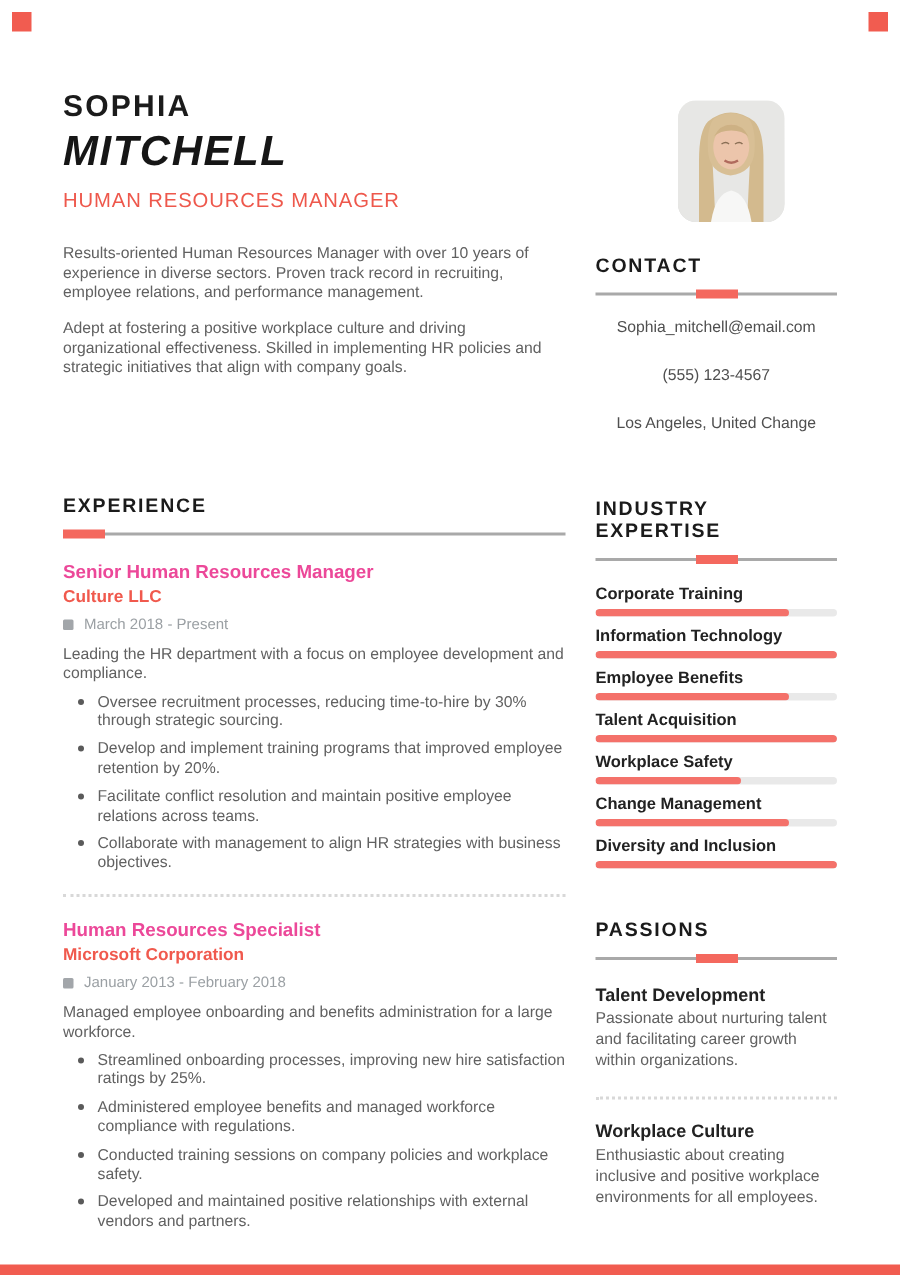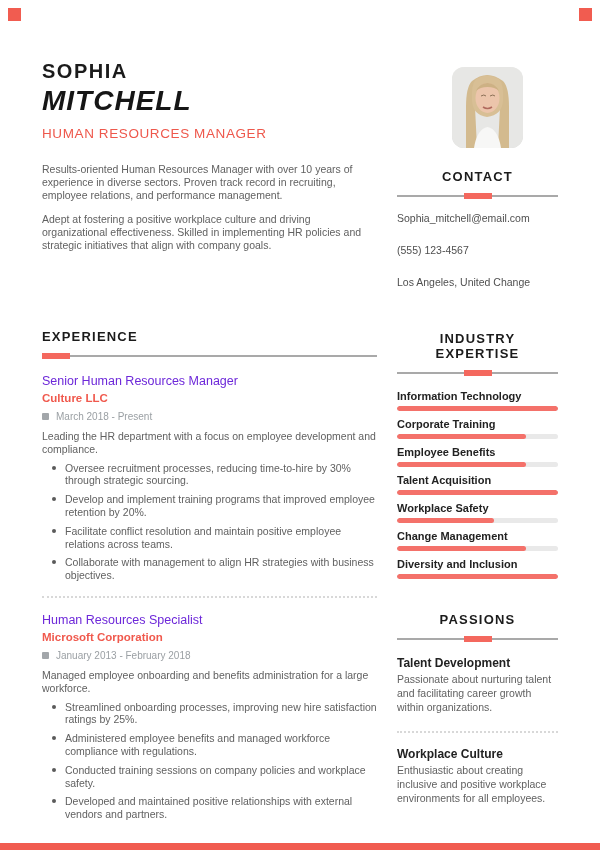--- a/index.html
+++ b/index.html
@@ -28,47 +28,47 @@
     background:linear-gradient(180deg,#efefed 0%,#e2e2e0 60%,#d8d8d6 100%);
   }
   .photo svg { display:block; width:100%; height:100%; }
 
   
   .body-text { font-size:10.5px; line-height:1.22; color:#616161; }
   .summary { position:absolute; left:42px; top:163px; width:332px; }
   .summary p { margin-bottom:12px; }
 
   .sec-head { font-size:13px; font-weight:700; letter-spacing:1.2px; color:#1b1b1b; }
-  .sec-head.centered { text-align:center; }
+  .sec-head.centered { text-align:left; }
 
   .divider { position:relative; height:6px; margin-top:9px; }
   .divider .line { position:absolute; left:0; right:0; top:2px; height:2px; background:#a9a9a9; }
   .divider .accent { position:absolute; top:0; width:28px; height:6px; background:#f4685e; }
   .divider.accent-left  .accent { left:0; }
   .divider.accent-center .accent { left:50%; margin-left:-14px; }
 
   .dotted-sep { border-top:2px dotted #d8d8d8; }
 
   
   .experience { position:absolute; left:42px; top:329px; width:335px; }
   .job { margin-top:15px; }
-  .job-pos { font-size:12.5px; font-weight:400; color:#6d28d9; }
+  .job-pos { font-size:12.5px; font-weight:700; color:#ec4899; }
   .company { font-size:11.5px; font-weight:700; color:#f0594d; margin-top:4px; }
   .dates { display:flex; align-items:center; font-size:10px; color:#9ba0a4; margin-top:7px; }
   .cal-icon { display:inline-block; width:7px; height:7px; background:#a2a6aa; border-radius:1px; margin-right:7px; }
   .lead { margin-top:8px; }
   ul.bullets { list-style:none; margin-top:6px; }
   ul.bullets li { position:relative; padding-left:23px; margin-bottom:6px; font-size:10.5px; line-height:1.22; color:#616161; }
   ul.bullets li::before { content:""; position:absolute; left:10px; top:4px; width:4px; height:4px; border-radius:50%; background:#5a5a5a; }
   .job-sep { margin:14px 0 2px; }
 
   
   .contact { position:absolute; left:397px; top:169px; width:161px; }
   .contact-list { margin-top:13px; }
-  .contact-item { font-size:10.5px; color:#4f4f4f; margin-bottom:20px; }
+  .contact-item { font-size:10.5px; color:#4f4f4f; margin-bottom:20px;text-align:center; }
 
   .industry { position:absolute; left:397px; top:331px; width:161px; }
   .skills { margin-top:14px; }
   .skill { margin-bottom:7px; }
   .skill-name { font-size:11px; font-weight:700; color:#222; }
   .bar-track { margin-top:4px; height:5px; border-radius:3px; background:#e9e9e9; overflow:hidden; }
   .bar-fill { height:100%; border-radius:3px; background:#f4716a; }
 
   .passions { position:absolute; left:397px; top:612px; width:161px; }
   .passion { margin-top:14px; }
@@ -166,29 +166,29 @@
   </div>
 
   <div class="industry">
     <div class="sec-head centered">INDUSTRY EXPERTISE</div>
     <div class="divider accent-center">
       <div class="line"></div>
       <div class="accent"></div>
     </div>
     <div class="skills">
       <div class="skill">
+        <div class="skill-name">Corporate Training</div>
+        <div class="bar-track">
+            <div class="bar-fill" style="width: 80%;"></div>
+          </div>
+      </div>
+      <div class="skill">
         <div class="skill-name">Information Technology</div>
         <div class="bar-track">
             <div class="bar-fill" style="width: 100%;"></div>
-          </div>
-      </div>
-      <div class="skill">
-        <div class="skill-name">Corporate Training</div>
-        <div class="bar-track">
-            <div class="bar-fill" style="width: 80%;"></div>
           </div>
       </div>
       <div class="skill">
         <div class="skill-name">Employee Benefits</div>
         <div class="bar-track">
             <div class="bar-fill" style="width: 80%;"></div>
           </div>
       </div>
       <div class="skill">
         <div class="skill-name">Talent Acquisition</div>

